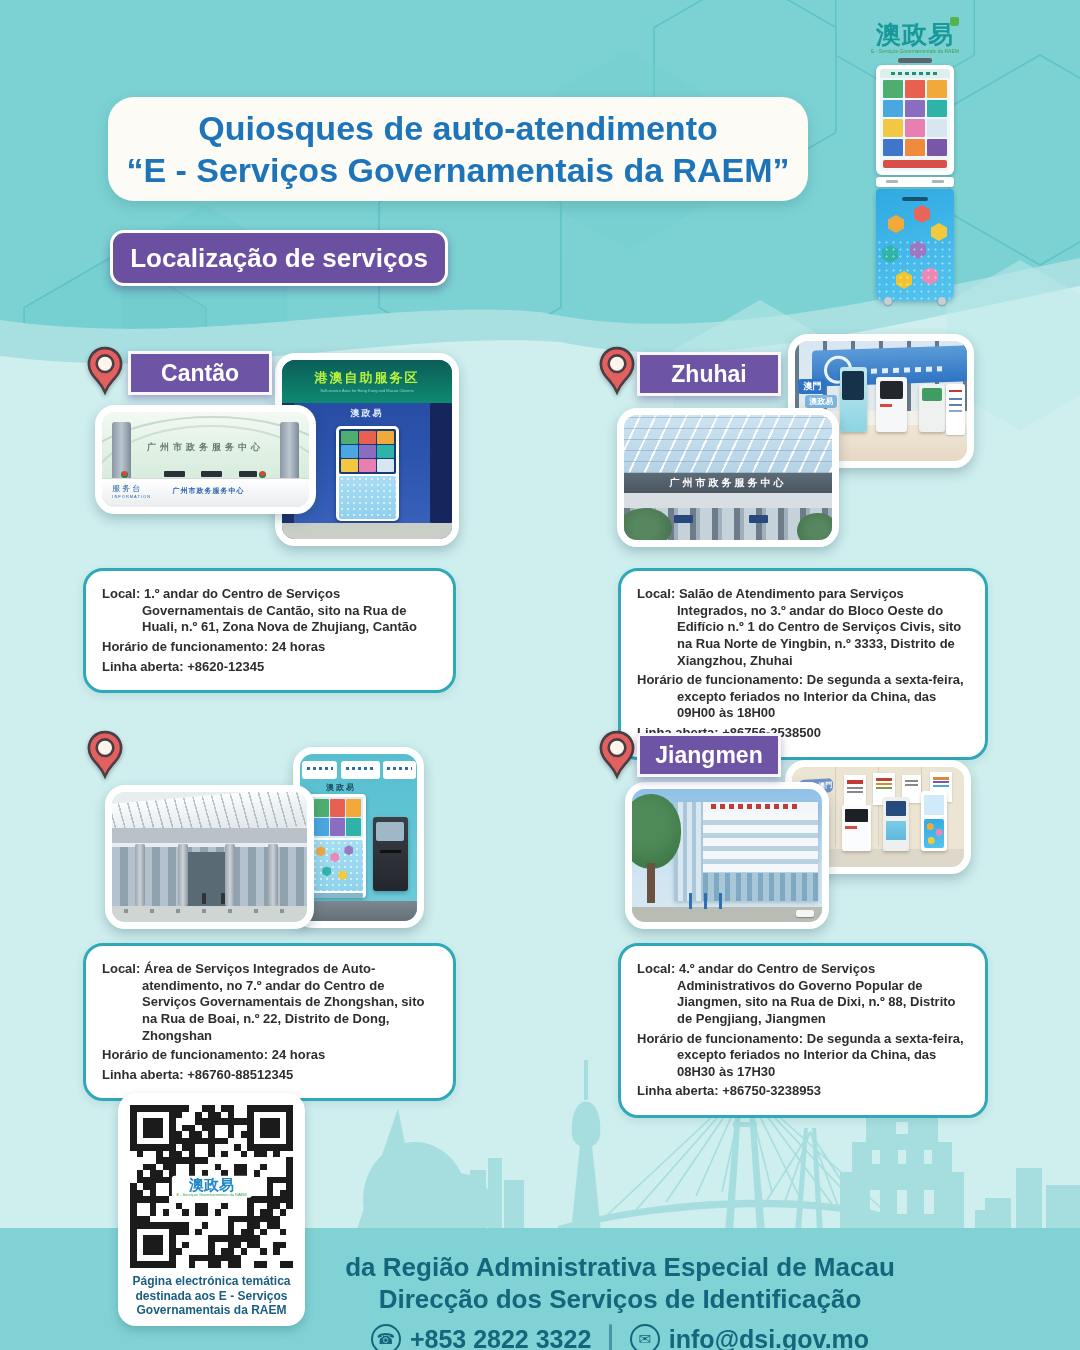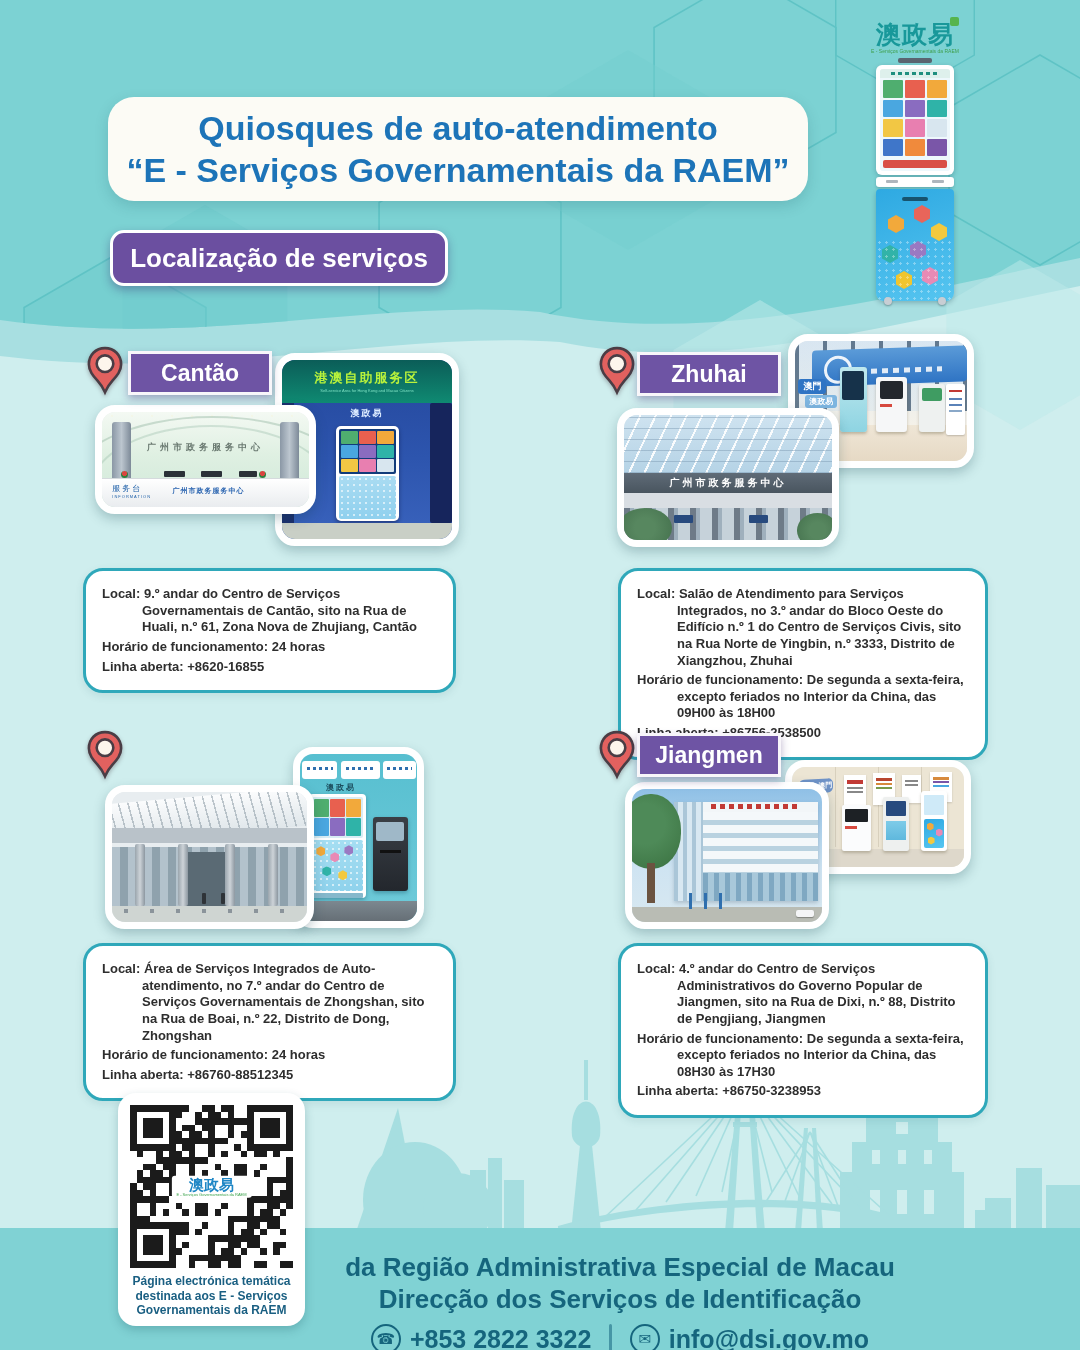--- a/index.html
+++ b/index.html
@@ -258,23 +258,23 @@
         <div style="color:#1d5fa8;font-size:8px;font-weight:normal;letter-spacing:2px">服务台</div>
         <div style="color:#1d5fa8;font-size:4px;letter-spacing:1px">INFORMATION</div>
       </div>
       <div style="position:absolute;left:34%;top:24%;color:#2a64b0;font-size:7px;font-weight:bold;letter-spacing:1px">广州市政务服务中心</div>
     </div>
     <div class="abs" style="left:9%;top:62%;width:7px;height:7px;background:radial-gradient(circle at 50% 35%,#d8453f 45%,#2f7f3f 50%);border-radius:50%"></div>
     <div class="abs" style="left:76%;top:62%;width:7px;height:7px;background:radial-gradient(circle at 50% 35%,#d8453f 45%,#2f7f3f 50%);border-radius:50%"></div>
   </div>
 
   <div class="info" style="left:83px;top:568px;width:373px">
-    <p><span>Local:</span> <span>9.º andar do Centro de Serviços Governamentais de Cantão, sito na Rua de Huali, n.º 61, Zona Nova de Zhujiang, Cantão</span></p>
+    <p><span>Local:</span> <span>1.º andar do Centro de Serviços Governamentais de Cantão, sito na Rua de Huali, n.º 61, Zona Nova de Zhujiang, Cantão</span></p>
     <p><span>Horário de funcionamento:</span> <span>24 horas</span></p>
-    <p><span>Linha aberta:</span> <span>+8620-16855</span></p>
+    <p><span>Linha aberta:</span> <span>+8620-12345</span></p>
   </div>
 
   <svg class="pin" style="left:598px;top:346px" width="38" height="52" viewBox="0 0 36 50">
     <path d="M18 2 C9 2 2.5 8.8 2.5 17.6 C2.5 24 6.5 28.6 10.8 33.4 C13.6 36.5 16.2 40.5 18 44.5 C19.8 40.5 22.4 36.5 25.2 33.4 C29.5 28.6 33.5 24 33.5 17.6 C33.5 8.8 27 2 18 2 Z" fill="#e2615f" stroke="#4a3d45" stroke-width="2.5"></path>
     <circle cx="18" cy="17" r="8" fill="#fdf5ec" stroke="#4a3d45" stroke-width="2.5"></circle>
   </svg>
   <div class="loc-label" style="left:637px;top:352px">Zhuhai</div>
 
   <div class="photo" style="left:788px;top:334px;width:186px;height:134px;z-index:2">
     <div class="abs" style="inset:0;background:linear-gradient(180deg,#dfe9f2,#f4f1e9 70%)"></div>

